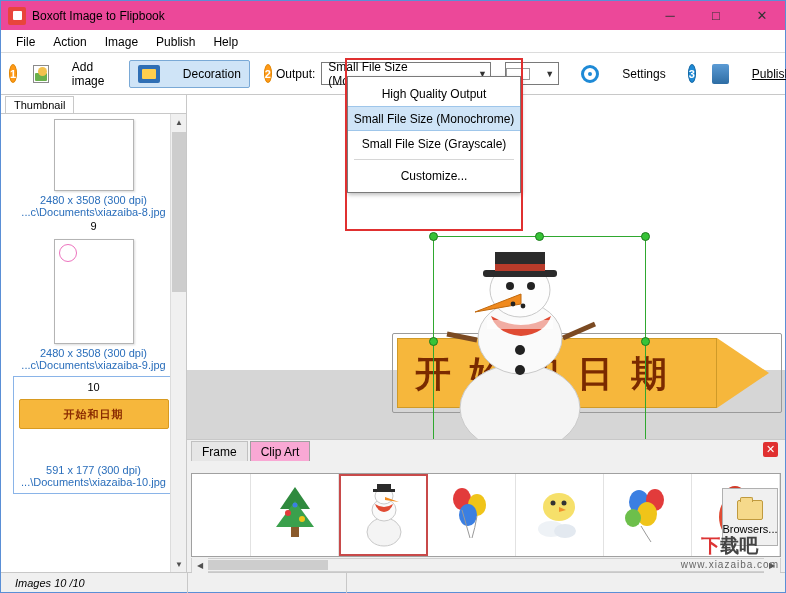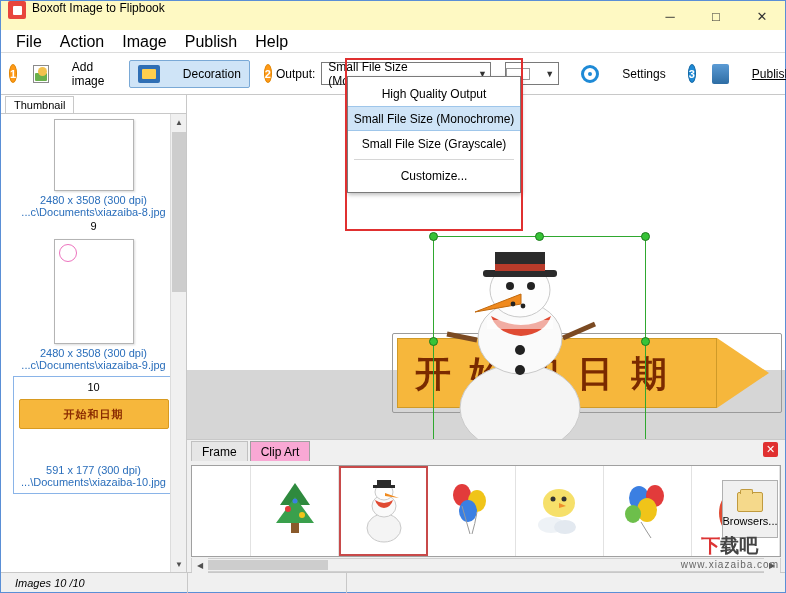--- a/index.html
+++ b/index.html
@@ -14,21 +14,21 @@
   }
   #app {
     width:786px; height:593px;
     border: 1px solid #5a8fd6;
     background:#fff;
     display:flex; flex-direction:column;
     position:relative;
   }
   
   .titlebar {
-    height:30px; background:#fef9c3; display:flex; align-items:flex-start;
+    height:30px; background:#ec4899; display:flex; align-items:center;
     border-bottom:1px solid #fff;
     flex:none;
   }
   .title-icon {
     width:18px; height:18px; margin-left:7px; margin-right:6px;
     background:#e8453c; border-radius:2px; position:relative;
     display:flex; align-items:center; justify-content:center;
   }
   .title-icon:after {
     content:""; width:9px; height:9px; background:#fff; border-radius:1px;
@@ -37,21 +37,21 @@
   .win-btns { margin-left:auto; display:flex; height:30px; }
   .win-btn {
     width:46px; height:30px; display:flex; align-items:center; justify-content:center;
     font-size:13px; color:#333;
   }
   
   .menubar {
     height:22px; display:flex; align-items:center; padding-left:6px;
     border-bottom:1px solid #dcdcdc; background:#fff; flex:none;
   }
-  .menu-item { padding:3px 9px; font-size:16px; color:#000; }
+  .menu-item { padding:3px 9px; font-size:12px; color:#000; }
   
   .toolbar {
     height:42px; background:#fff; display:flex; align-items:center;
     border-bottom:1px solid #c8c8c8; flex:none; padding-left:8px;
     position:relative;
   }
   .step-badge {
     width:19px; height:19px; border-radius:50%;
     background:#ff9a17; color:#fff; font-size:11px; font-weight:bold;
     display:flex; align-items:center; justify-content:center;
@@ -201,21 +201,21 @@
     font-size:12px; padding:3px 10px 2px 10px; border:1px solid #c0c0c0; border-bottom:none;
     background:#e6e6e6; color:#000; margin-right:2px;
   }
   .tab.active { background:#f9a8d4; border-color:#a0a0a0; }
   .close-x {
     position:absolute; right:7px; top:2px; width:15px; height:15px; background:#e03030;
     color:#fff; font-size:11px; display:flex; align-items:center; justify-content:center;
     border-radius:2px;
   }
   .clipstrip {
-    flex:1; background:#fff; border:1px solid #a0a0a0; margin:4px 4px 0 4px;
+    flex:1; background:#fff; border:1px solid #a0a0a0; margin:12px 4px 0 4px;
     display:flex; position:relative; overflow:hidden;
   }
   .clipitem {
     width:92px; border-right:1px solid #e2e2e2; display:flex; align-items:center; justify-content:center;
     position:relative;
   }
   .clipitem.selected { border:2px solid #c84a4a; }
   .browse-btn {
     position:absolute; right:2px; top:14px; width:56px; height:58px; background:#f0f0f0;
     border:1px solid #b0b0b0; display:flex; flex-direction:column; align-items:center;

